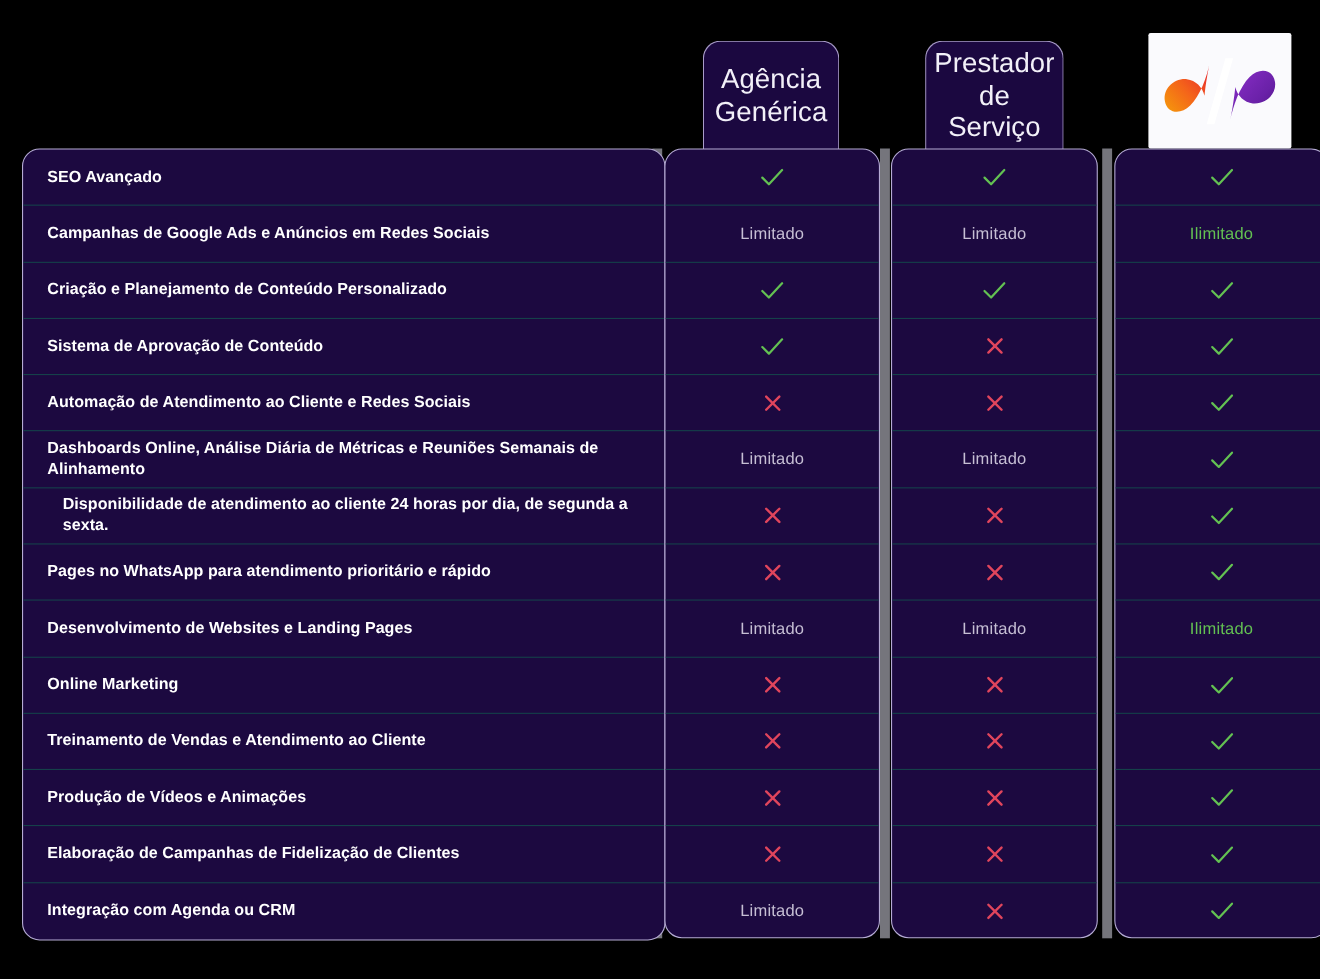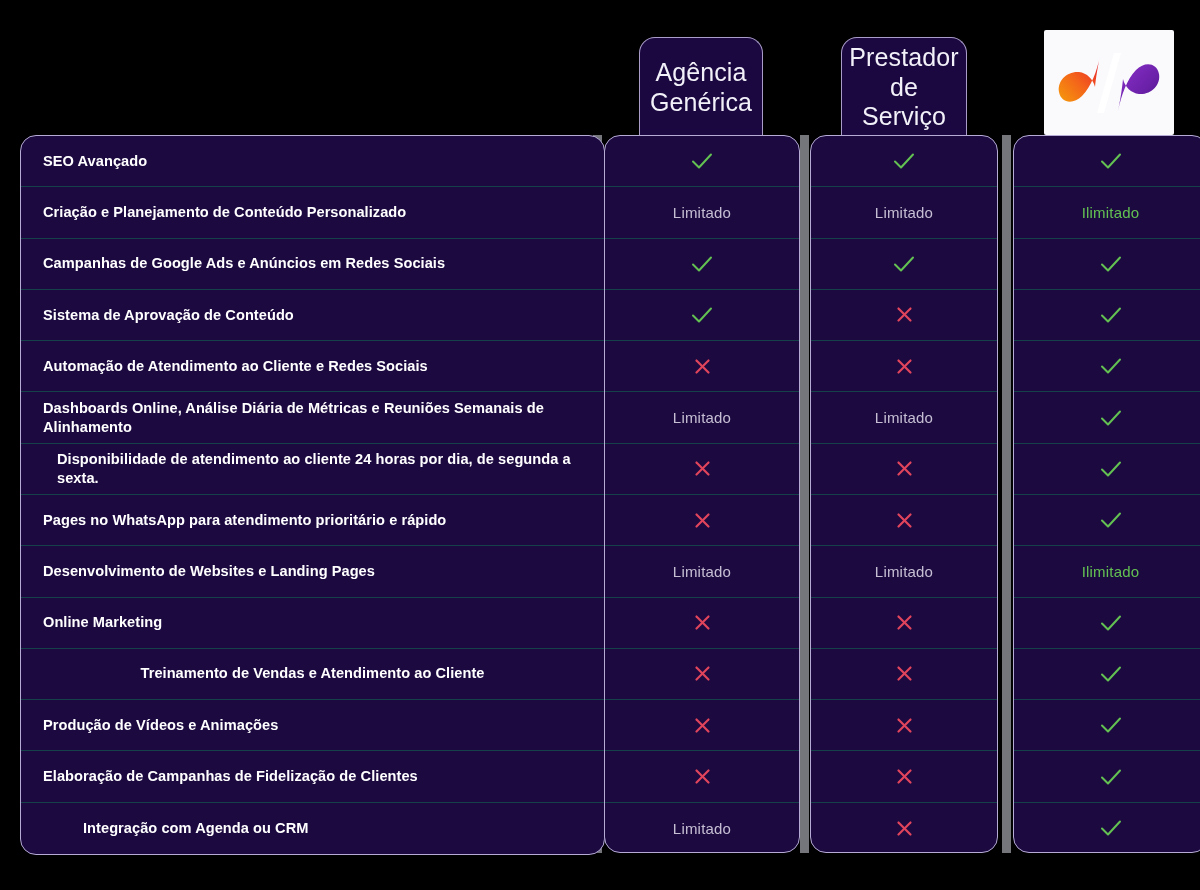--- a/index.html
+++ b/index.html
@@ -172,24 +172,24 @@
 
   <div class="gap-strip" id="strip-0"></div>
   <div class="gap-strip" id="strip-1"></div>
   <div class="gap-strip" id="strip-2"></div>
 
   <div class="body-card" id="features-card">
       <div class="frow" style="height: 51.2857px;">
         <span>SEO Avançado</span>
       </div>
       <div class="frow" style="height: 51.2857px;">
+        <span>Campanhas de Google Ads e Anúncios em Redes Sociais</span>
+      </div>
+      <div class="frow" style="height: 51.2857px;">
         <span>Criação e Planejamento de Conteúdo Personalizado</span>
-      </div>
-      <div class="frow" style="height: 51.2857px;">
-        <span>Campanhas de Google Ads e Anúncios em Redes Sociais</span>
       </div>
       <div class="frow" style="height: 51.2857px;">
         <span>Sistema de Aprovação de Conteúdo</span>
       </div>
       <div class="frow" style="height: 51.2857px;">
         <span>Automação de Atendimento ao Cliente e Redes Sociais</span>
       </div>
       <div class="frow" style="height: 51.2857px;">
         <span>Dashboards Online, Análise Diária de Métricas e Reuniões Semanais de Alinhamento</span>
       </div>
@@ -198,30 +198,30 @@
       </div>
       <div class="frow" style="height: 51.2857px;">
         <span>Pages no WhatsApp para atendimento prioritário e rápido</span>
       </div>
       <div class="frow" style="height: 51.2857px;">
         <span>Desenvolvimento de Websites e Landing Pages</span>
       </div>
       <div class="frow" style="height: 51.2857px;">
         <span>Online Marketing</span>
       </div>
-      <div class="frow" style="height: 51.2857px; justify-content: center;">
+      <div class="frow" style="height: 51.2857px;">
         <span>Treinamento de Vendas e Atendimento ao Cliente</span>
       </div>
       <div class="frow" style="height: 51.2857px;">
         <span>Produção de Vídeos e Animações</span>
       </div>
       <div class="frow" style="height: 51.2857px;">
         <span>Elaboração de Campanhas de Fidelização de Clientes</span>
       </div>
-      <div class="frow" style="height: 51.2857px; margin-left: 40px;">
+      <div class="frow" style="height: 51.2857px;">
         <span>Integração com Agenda ou CRM</span>
       </div>
     </div>
 
   <div class="body-card" id="col-card-0">
       <div class="vrow" style="height: 51.2857px;">
         <span>
           <svg width="22" height="20" viewBox="0 0 22 20" class="mark">
             <path d="M2 10.5 L8 16.5 L20 3.5" fill="none" stroke="#63c152" stroke-width="2" stroke-linecap="round" stroke-linejoin="round"></path>
           </svg>

